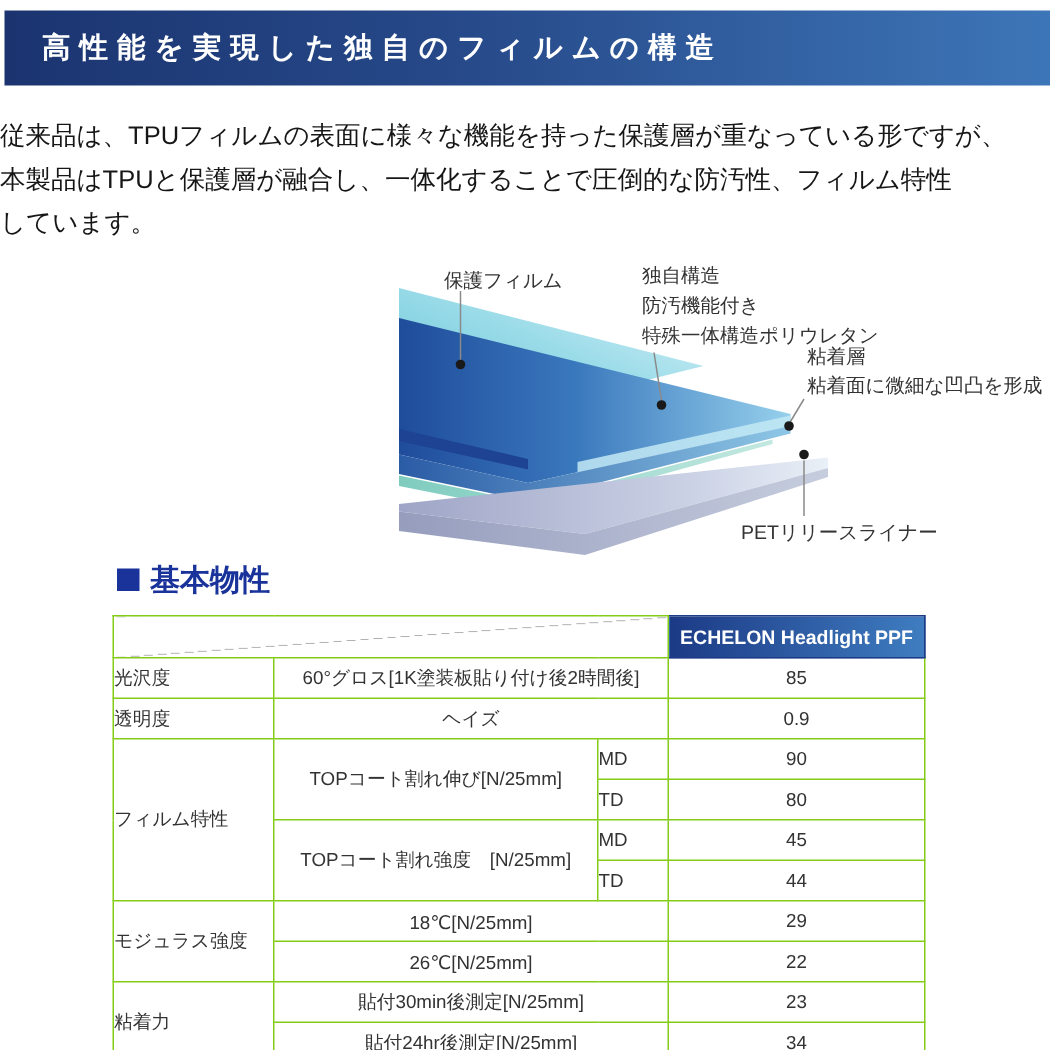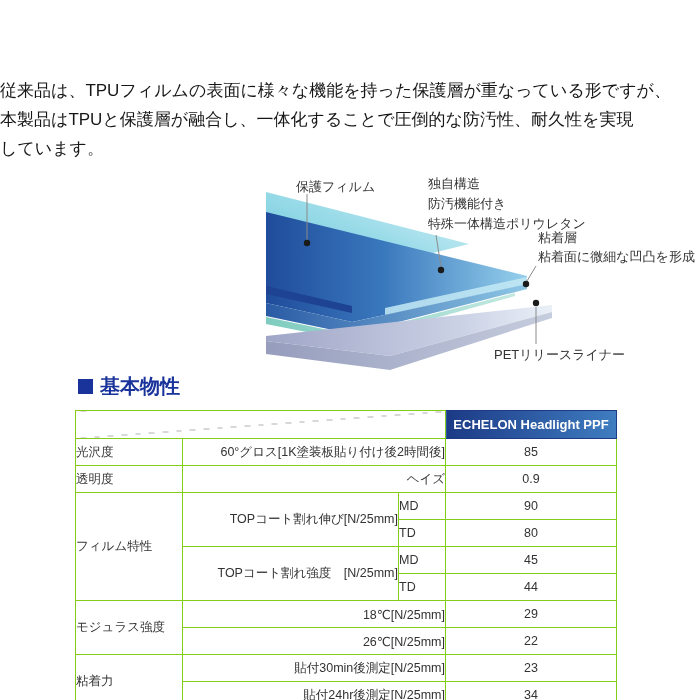--- a/index.html
+++ b/index.html
@@ -28,31 +28,34 @@
 
   
   table.props{position:absolute;top:410px;left:75px;width:541px;border-collapse:collapse;
               table-layout:fixed;font-size:12.5px;color:#333;}
   table.props td,table.props th{border:1px solid #84cc16;height:26px;padding:0;background:#fff;}
   table.props .diag{background-image:linear-gradient(to bottom right,
                     #ffffff 49.6%, #b0b0b0 49.6%, #b0b0b0 50.4%, #ffffff 50.4%);}
   table.props th.product{height:27px;font-weight:bold;color:#fff;font-size:13px;text-align:center;
                     background:linear-gradient(90deg,#1c3a86 0%,#3f7dc0 100%);border:1px solid #1c3a86;}
   td.cat{text-align:left;padding-left:14px;}
-  td.desc{text-align:right;padding-left:18px;}
+  td.desc{text-align:center;padding-left:18px;}
   td.dir{}
   td.val{text-align:center;margin-top:11px;}
 </style>
 </head>
 <body>
 
 <div class="page">
 
+  <div class="banner">
+    <span>高性能を実現した独自のフィルムの構造</span>
+  </div>
 
-  <p class="intro"><span>従来品は、TPUフィルムの表面に様々な機能を持った保護層が重なっている形ですが、</span><br><span>本製品はTPUと保護層が融合し、一体化することで圧倒的な防汚性、耐久性を実現</span><br><span>しています。</span></p>
+  <p class="intro"><span>従来品は、TPUフィルムの表面に様々な機能を持った保護層が重なっている形ですが、</span><br><span>本製品はTPUと保護層が融合し、一体化することで圧倒的な防汚性、フィルム特性</span><br><span>しています。</span></p>
 
   <svg class="diagram" width="700" height="400" viewBox="0 0 700 400">
     <defs>
       <linearGradient id="gCyanFace" x1="0%" y1="100%" x2="100%" y2="0%">
         <stop offset="0%" stop-color="#5fc2d4"></stop>
         <stop offset="55%" stop-color="#9cdce9"></stop>
         <stop offset="100%" stop-color="#dcf3f8"></stop>
       </linearGradient>
       <linearGradient id="gCyanBand" x1="0%" y1="0%" x2="100%" y2="0%">
         <stop offset="0%" stop-color="#eaf8fb"></stop>

